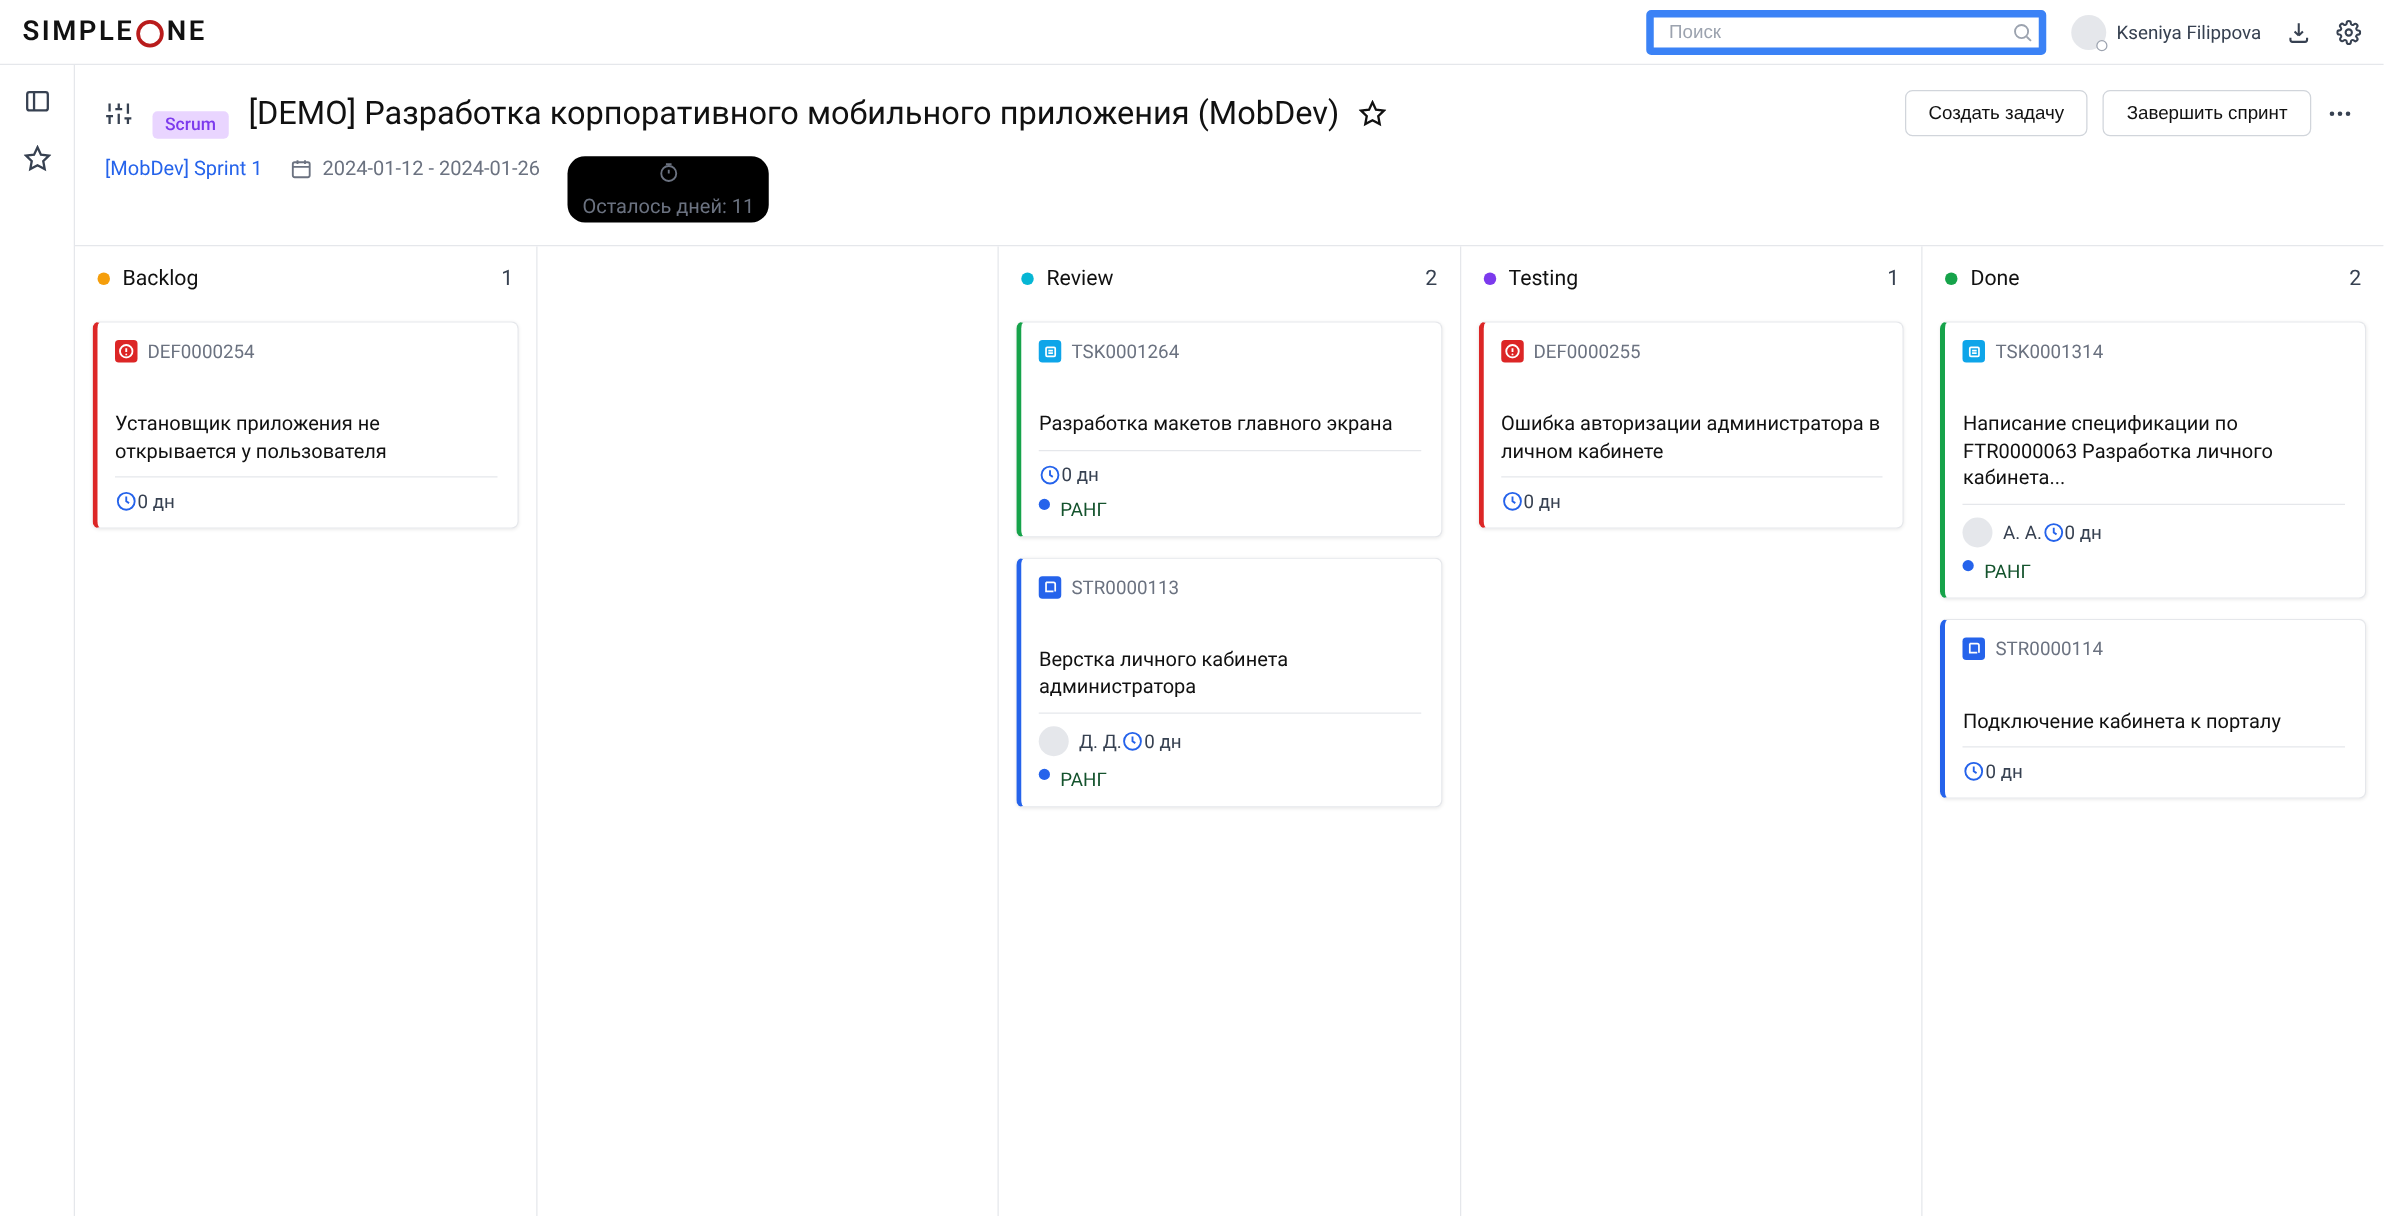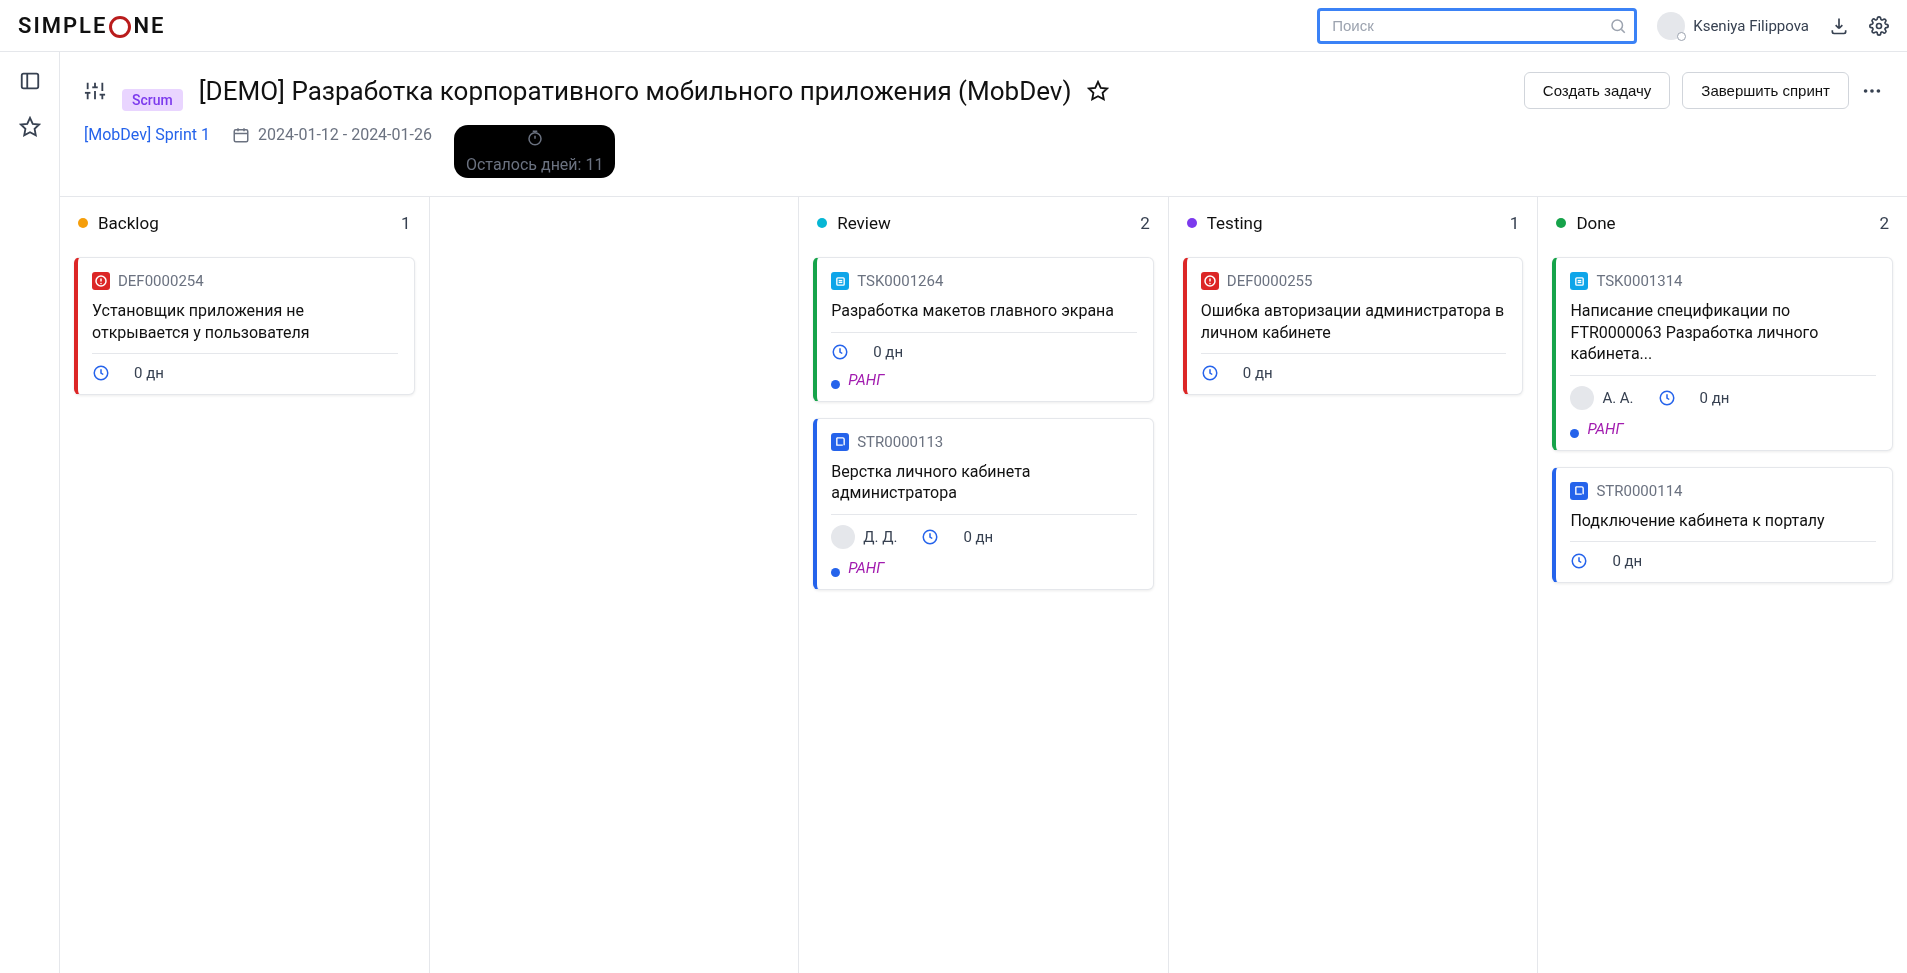--- a/index.html
+++ b/index.html
@@ -4,21 +4,21 @@
 <style>
   * { box-sizing: border-box; margin: 0; padding: 0; }
   body { font-family: -apple-system, BlinkMacSystemFont, "Segoe UI", Roboto, Arial, sans-serif; background: #fff; color: #111; }
   
   
   .top-header { display: flex; align-items: center; padding: 8px 18px; border-bottom: 1px solid #e5e7eb; gap: 20px; height: 52px; }
   .logo { font-size: 22px; font-weight: 600; letter-spacing: 2px; display: flex; align-items: center; color: #111; }
   .logo-o { width: 22px; height: 22px; border: 3px solid #b91c1c; border-radius: 50%; display: inline-block; margin: 0 2px; position: relative; top: 1px; }
   .spacer { flex: 1; }
   .search-wrap { position: relative; width: 320px; }
-  .search-input { width: 100%; height: 36px; border: 3px solid #3b82f6; border-radius: 4px; padding: 0 22px 0 12px; font-size: 15px; color: #374151; }
+  .search-input { width: 100%; height: 36px; border: 6px solid #3b82f6; border-radius: 4px; padding: 0 22px 0 12px; font-size: 15px; color: #374151; }
   .search-input::placeholder { color: #9ca3af; }
   .search-icon { position: absolute; right: 10px; top: 9px; color: #9ca3af; }
   .user-chip { display: flex; align-items: center; gap: 8px; font-size: 15px; color: #374151; }
   .avatar { width: 28px; height: 28px; border-radius: 50%; background: #e5e7eb; position: relative; }
   .avatar-dot { position: absolute; bottom: -1px; right: -1px; width: 9px; height: 9px; border-radius: 50%; background: #fff; border: 1px solid #9ca3af; }
   .hdr-icon { color: #374151; cursor: pointer; }
   
   
   .shell { display: flex; height: calc(100vh - 52px); }
   .rail { width: 60px; border-right: 1px solid #e5e7eb; display: flex; flex-direction: column; align-items: center; padding-top: 18px; gap: 24px; }
@@ -50,26 +50,26 @@
   .col-body { padding: 8px 14px; display: flex; flex-direction: column; gap: 16px; }
   
   
   .card { background: #fff; border: 1px solid #e5e7eb; border-left: 4px solid; border-radius: 6px; padding: 14px 16px 12px 14px; box-shadow: 0 1px 3px rgba(0,0,0,0.08); display: flex; flex-direction: column; gap: 10px; cursor: pointer; }
   .card-id-row { display: flex; align-items: center; gap: 8px; }
   .type-icon { width: 18px; height: 18px; border-radius: 3px; display: flex; align-items: center; justify-content: center; flex-shrink: 0; }
   .type-icon.def { background: #dc2626; color: #fff; }
   .type-icon.tsk { background: #0ea5e9; color: #fff; }
   .type-icon.str { background: #2563eb; color: #fff; }
   .card-id { color: #6b7280; font-size: 15px; }
-  .card-title { font-size: 16px; line-height: 1.35; color: #111; }
+  .card-title { font-size: 16px; line-height: 1.35; color: #111; margin-top: 28px; }
   .card-divider { height: 1px; background: #e5e7eb; }
-  .card-meta { display: flex; align-items: center; gap: 24px; color: #374151; font-size: 15px; }
+  .card-meta { display: flex; align-items: center; gap: 0; color: #374151; font-size: 15px; }
   .assignee-chip { display: flex; align-items: center; gap: 8px; justify-content: flex-end; }
   .assignee-av { width: 24px; height: 24px; border-radius: 50%; background: #e5e7eb; }
-  .card-tag { display: flex; align-items: flex-end; gap: 8px; color: #a21caf; font-size: 15px; font-style: italic; }
+  .card-tag { display: flex; align-items: flex-start; gap: 8px; color: #14532d; font-size: 15px; }
   .tag-dot { width: 9px; height: 9px; border-radius: 50%; }
   
   svg { display: block; }
 </style>
 </head>
 <body>
 
 <div class="top-header">
   <div class="logo">SIMPLE<span class="logo-o"></span>NE</div>
   <div class="spacer"></div>

